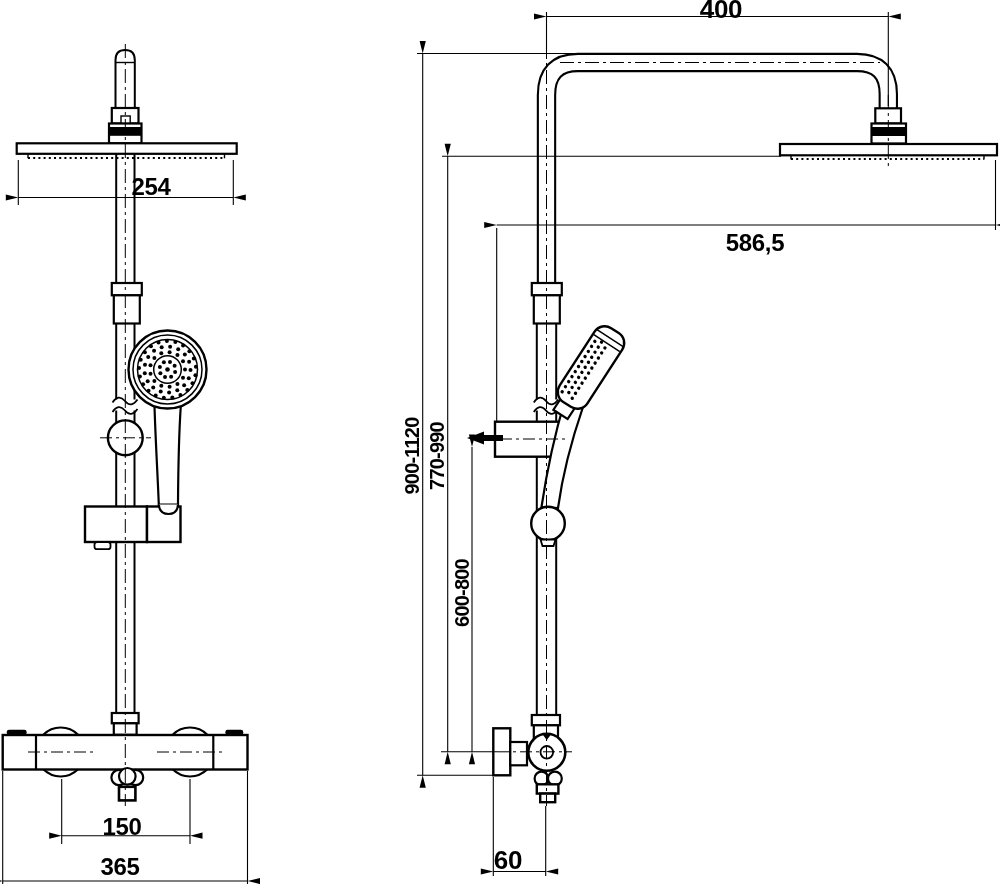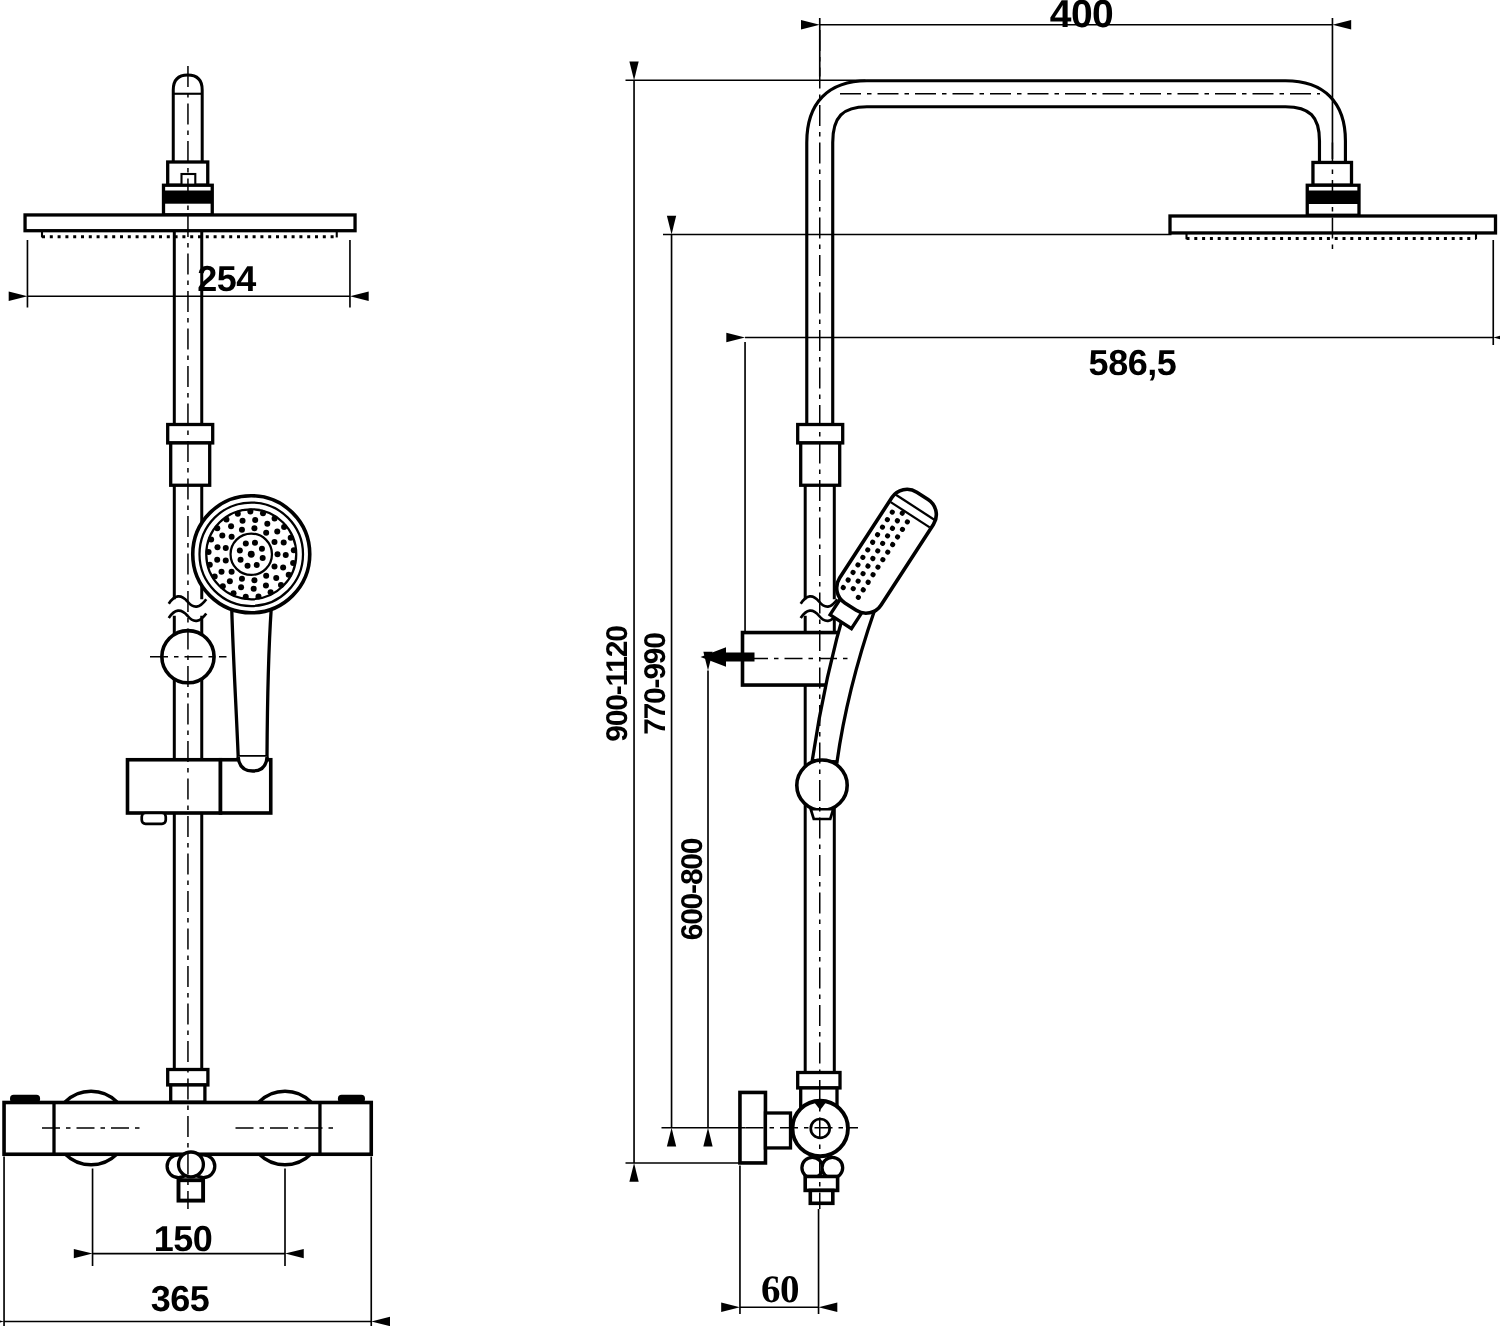--- a/index.html
+++ b/index.html
@@ -362,15 +362,15 @@
 </svg>
 
 <div class="dim-label fs21" style="left:151px;top:187px;">254</div>
 <div class="dim-label fs19" style="left:721px;top:9px;">400</div>
 <div class="dim-label fs21" style="left:755px;top:211px;margin-top:32px;">586,5</div>
 <div class="dim-label rot fs20" style="left:412px;top:456px;">900-1120</div>
 <div class="dim-label rot fs20" style="left:437px;top:456px;">770-990</div>
 <div class="dim-label rot fs20" style="left:462px;top:593px;">600-800</div>
 <div class="dim-label fs21" style="left:122px;top:827px;text-align:center;">150</div>
 <div class="dim-label fs21" style="left:120px;top:867px;">365</div>
-<div class="dim-label fs19" style="left:520px;top:860px;font-family:Liberation Serif, serif;">60</div>
+<div class="dim-label fs19" style="left:508px;top:860px;">60</div>
 
 </div>
 
 </body></html>

